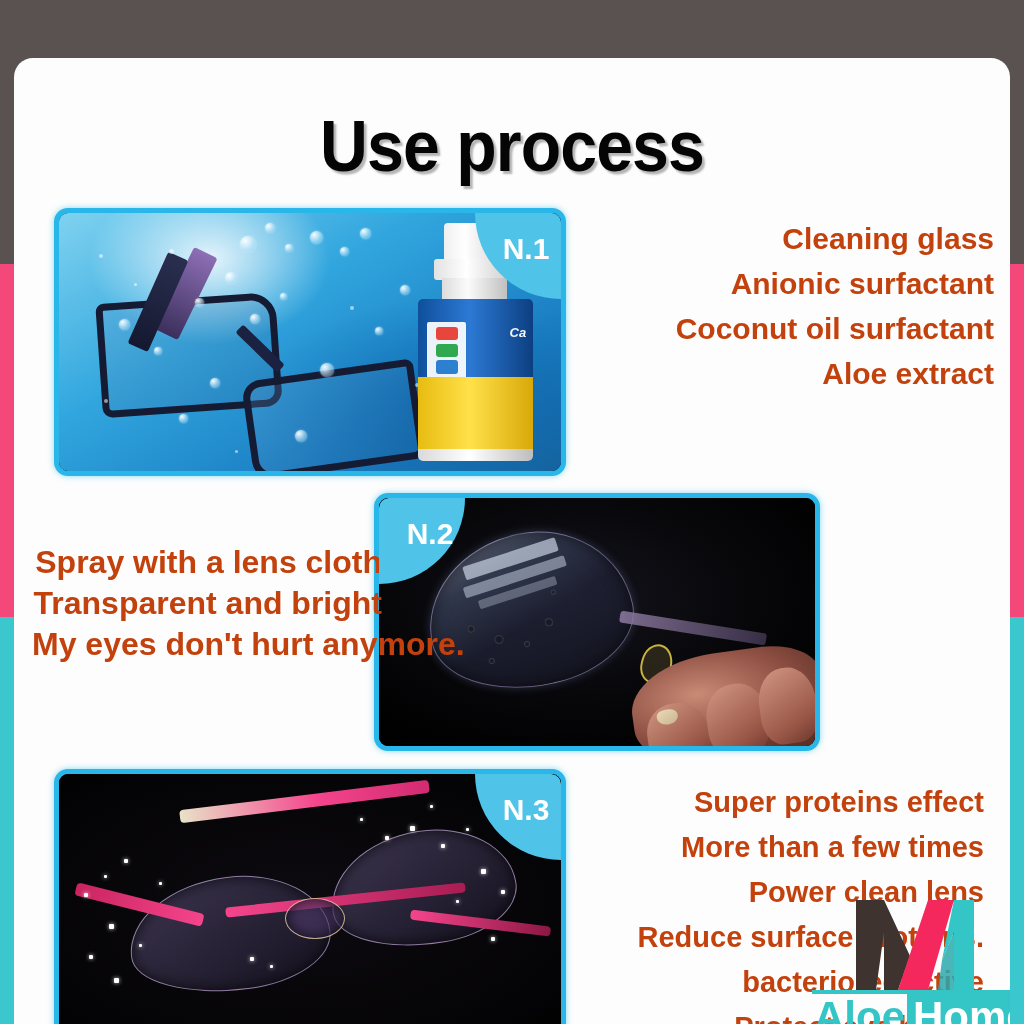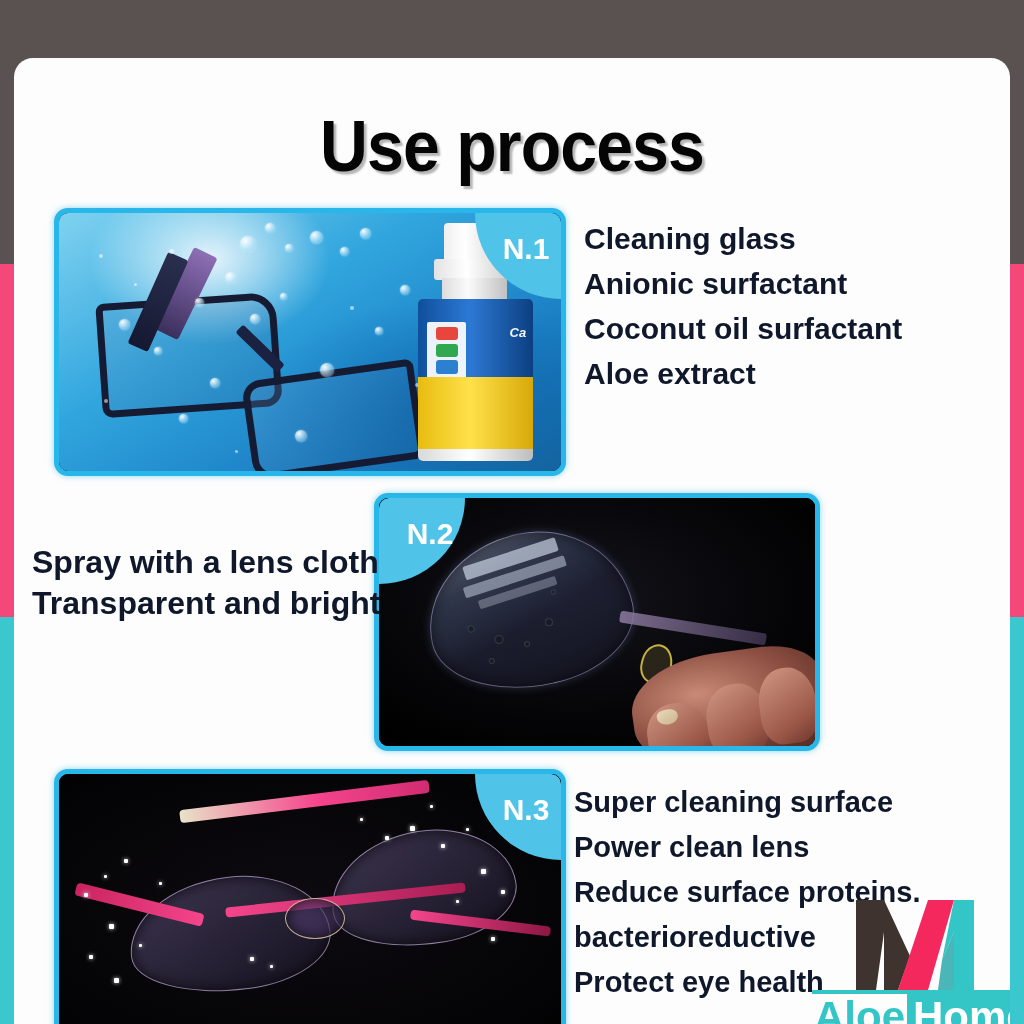--- a/index.html
+++ b/index.html
@@ -149,24 +149,24 @@
     font-family:"Liberation Sans Narrow","Liberation Sans",sans-serif;
     letter-spacing:0px;
     z-index:3;
   }
   .badge-tr { right:0; top:0; border-radius:0 10px 0 100%; padding-left:16px; padding-bottom:14px; }
   .badge-tl { left:0;  top:0; border-radius:10px 0 100% 0; padding-right:16px; padding-bottom:14px;padding-left:32px; }
 
   
   .copy {
     position:absolute;
-    color:#0f172a;
+    color:#c2410c;
     font-weight:bold;
     font-family:"Liberation Sans Narrow","Liberation Sans",sans-serif;
-    text-align:left;
+    text-align:right;
   }
   .copy .line { white-space:nowrap; }
 
   #copy-1 { left:570px; top:158px; width:410px; font-size:30px; line-height:45px; }
   #copy-2 { left:18px;  top:484px; width:350px; font-size:32px; line-height:41px; }
   #copy-3 { left:560px; top:722px; width:410px; font-size:29px; line-height:45px; }
 
   
   #logo { position:absolute; left:832px; top:840px; width:190px; height:175px; z-index:8; }
   #logo-mark { position:absolute; left:8px; top:0; width:140px; height:92px; }
@@ -318,24 +318,26 @@
   <div class="copy" id="copy-1">
     <div class="line">Cleaning glass</div>
     <div class="line">Anionic surfactant</div>
     <div class="line">Coconut oil surfactant</div>
     <div class="line">Aloe extract</div>
   </div>
 
   <div class="copy" id="copy-2">
     <div class="line">Spray with a lens cloth</div>
     <div class="line">Transparent and bright</div>
+    <div class="line">My eyes don't hurt anymore.</div>
   </div>
 
   <div class="copy" id="copy-3">
-    <div class="line">Super cleaning surface</div>
+    <div class="line">Super proteins effect</div>
+    <div class="line">More than a few times</div>
     <div class="line">Power clean lens</div>
     <div class="line">Reduce surface proteins.</div>
     <div class="line">bacterioreductive</div>
     <div class="line">Protect eye health</div>
   </div>
 
   <div id="logo">
     <div id="logo-mark">
       <svg width="140" height="92" viewBox="0 0 140 92">
         <polygon points="2,92 2,2 30,2 56,58 44,92 30,92 30,34 22,92" fill="#3e332f"></polygon>

